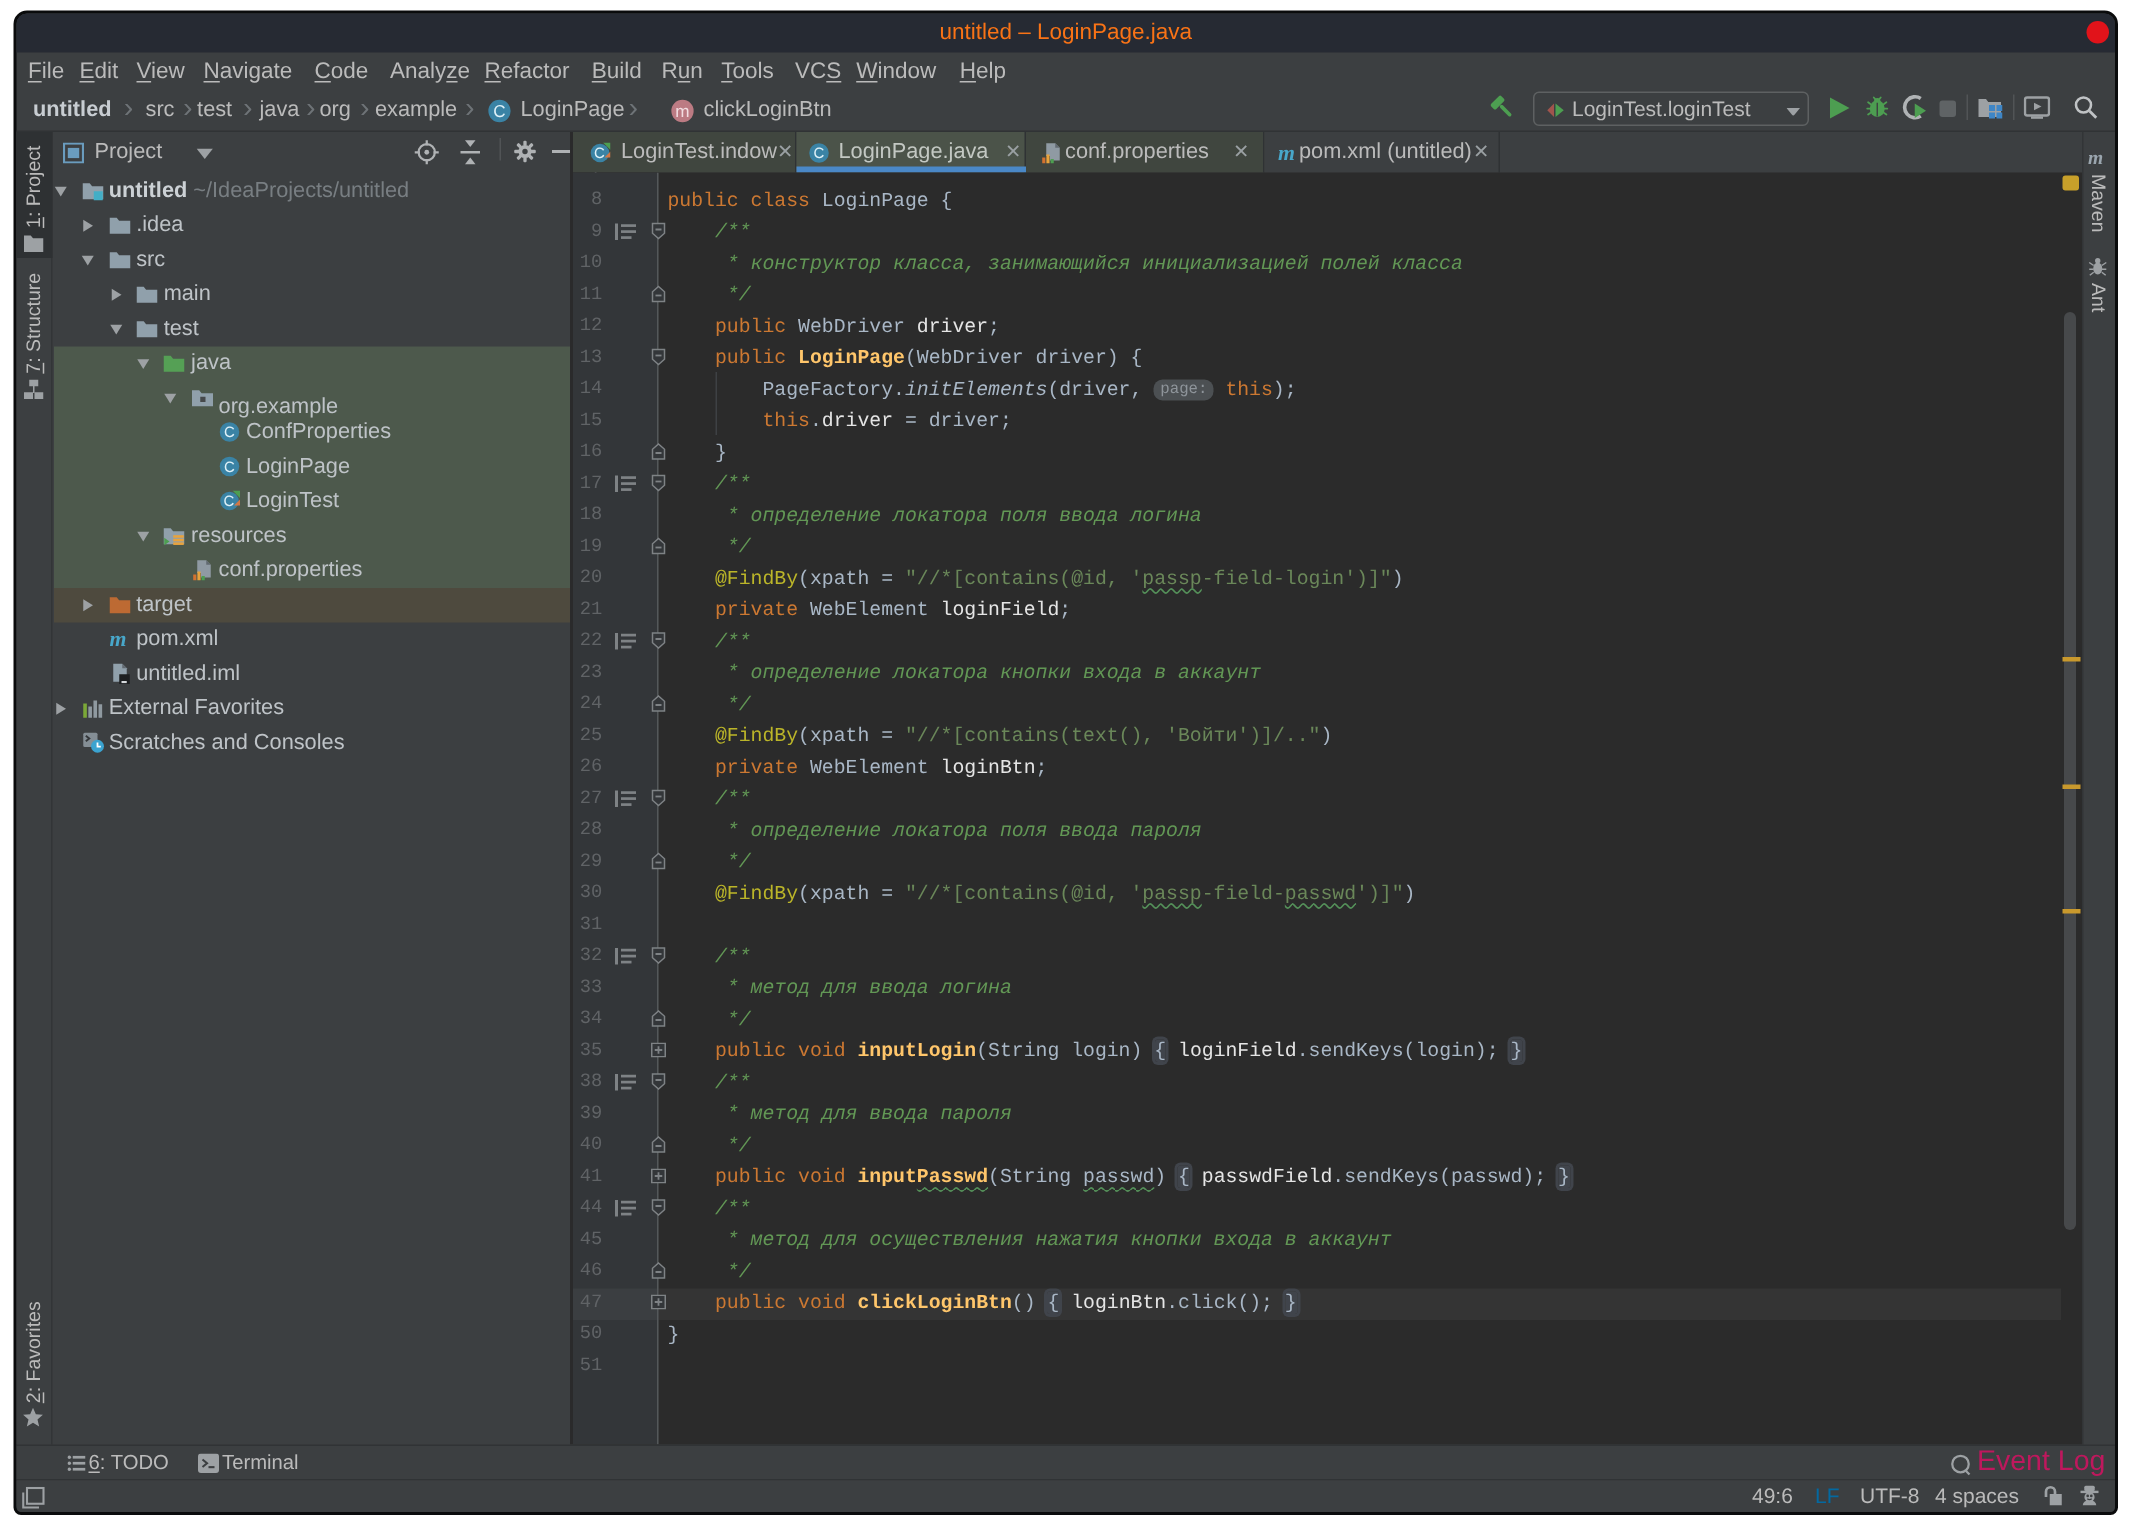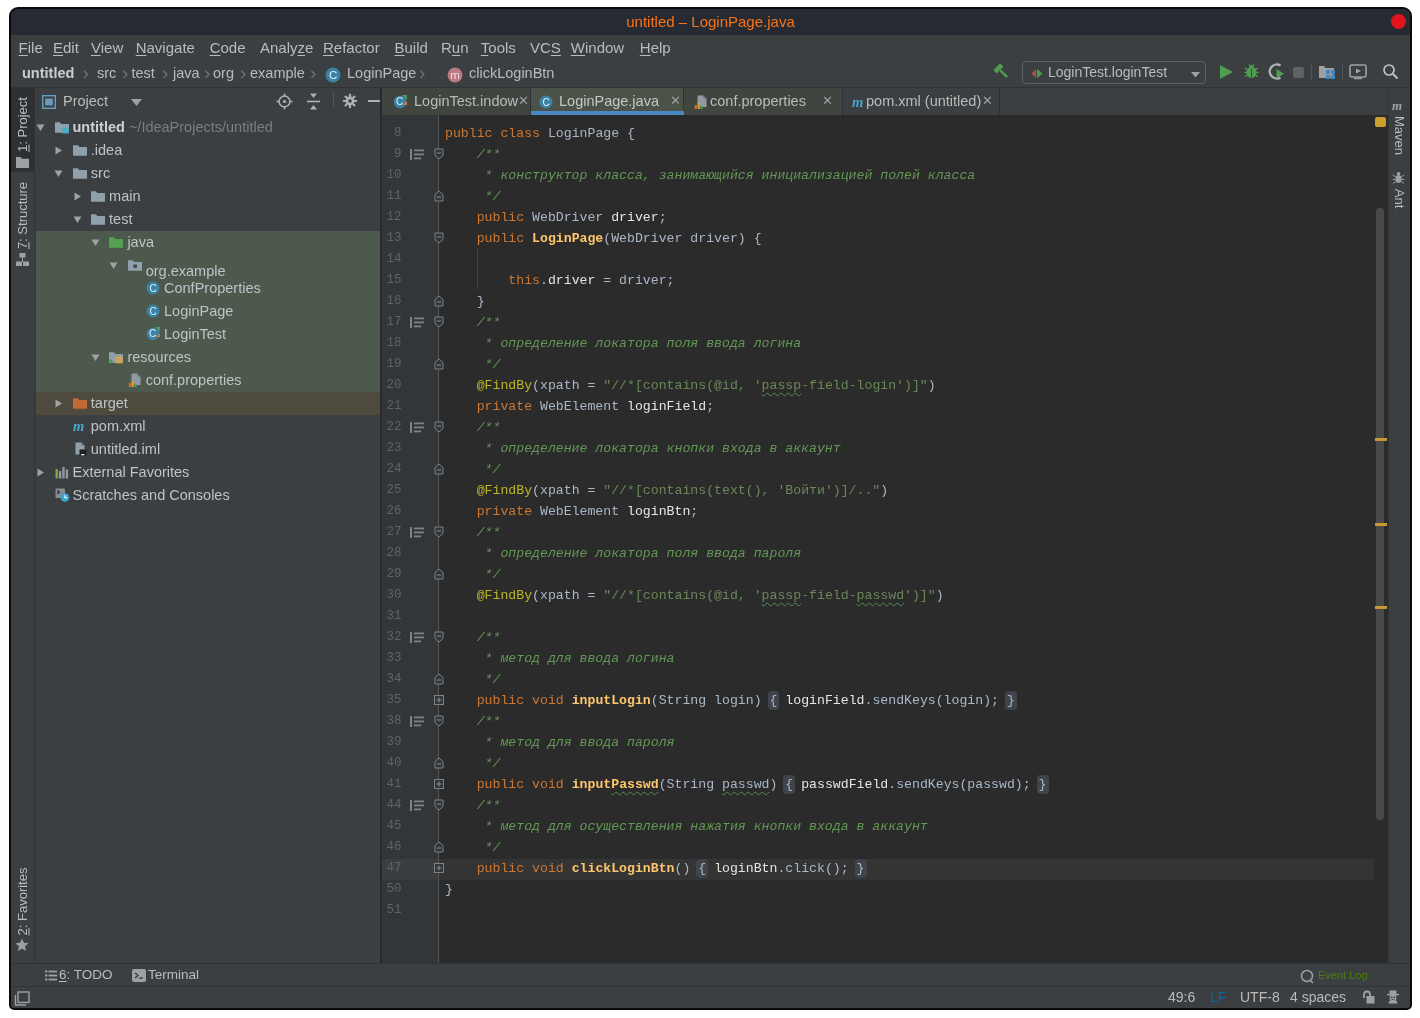--- a/index.html
+++ b/index.html
@@ -396,20 +396,21 @@
     </svg>
     <div class="gn" style="top:91.5px">12</div>
     <div class="cl" style="top:91.5px">    <span class="k">public</span> WebDriver <span class="f">driver</span>;</div>
     <div class="gn" style="top:112.5px">13</div>
     <div class="cl" style="top:112.5px">    <span class="k">public</span> <span class="m">LoginPage</span>(WebDriver driver) {</div>
     <svg class="abs" style="left:51.5px;top:117.0px" width="10" height="12" viewBox="0 0 10 12">
       <path d="M1,1 h8 v6.5 L5,11 L1,7.5 Z" fill="#333639" stroke="#7e8285" stroke-width="1"></path>
       <line x1="3" y1="5" x2="7" y2="5" stroke="#7e8285" stroke-width="1.2"></line>
     </svg>
     <div class="gn" style="top:133.5px">14</div>
+    <div class="cl" style="top:133.5px">        PageFactory.<span class="it">initElements</span>(driver, <span class="hint">page:</span> <span class="k">this</span>);</div>
     <div class="gn" style="top:154.5px">15</div>
     <div class="cl" style="top:154.5px">        <span class="k">this</span>.<span class="f">driver</span> = driver;</div>
     <div class="gn" style="top:175.5px">16</div>
     <div class="cl" style="top:175.5px">    }</div>
     <svg class="abs" style="left:51.5px;top:180.0px" width="10" height="12" viewBox="0 0 10 12">
       <path d="M1,11 h8 V4.5 L5,1 L1,4.5 Z" fill="#333639" stroke="#7e8285" stroke-width="1"></path>
       <line x1="3" y1="7" x2="7" y2="7" stroke="#7e8285" stroke-width="1.2"></line>
     </svg>
     <div class="gn" style="top:196.5px">17</div>
     <div class="cl" style="top:196.5px"><span class="c">    /**</span></div>
@@ -620,21 +621,21 @@
 <svg class="abs" style="left:132px;top:969px" width="14" height="13" viewBox="0 0 14 13">
     <rect x="0" y="0" width="14" height="13" rx="2" fill="#9da1a4"></rect>
     <path d="M3,4 l3,2.5 l-3,2.5" stroke="#3c3f41" stroke-width="1.4" fill="none"></path>
     <rect x="7" y="8.4" width="4" height="1.4" fill="#3c3f41"></rect>
   </svg>
 <div class="abs" style="left:148px;top:964px;height:22px;line-height:22px;font-size:13.5px;color:#bbbbbb">Terminal</div>
 <svg class="abs" style="left:1300px;top:969px" width="15" height="15" viewBox="0 0 15 15">
     <circle cx="7" cy="7" r="5.5" fill="none" stroke="#9da1a4" stroke-width="1.5"></circle>
     <path d="M10.5,11.5 L13,14" stroke="#9da1a4" stroke-width="1.5"></path>
   </svg>
-<div class="abs" style="left:1318px;top:964px;height:22px;line-height:22px;font-size:11px;color:#4d7c0f">Event Log</div>
+<div class="abs" style="left:1318px;top:964px;height:22px;line-height:22px;font-size:19px;color:#be185d">Event Log</div>
 <div class="abs hline" style="left:11px;top:986px;width:1399px"></div>
 <div class="abs" style="left:11px;top:987px;width:1399px;height:21px;background:#3c3f41;border-radius:0 0 4px 4px"></div>
 <svg class="abs" style="left:14px;top:991px" width="16" height="15" viewBox="0 0 16 15">
     <rect x="4" y="1" width="11" height="10.5" fill="none" stroke="#9da1a4" stroke-width="1.4"></rect>
     <path d="M1.5,4 V14 H12" fill="none" stroke="#9da1a4" stroke-width="1.4"></path>
   </svg>
 <div class="abs" style="left:1168px;top:987px;height:21px;line-height:20px;font-size:14px;color:#bbbbbb">49:6</div>
 <div class="abs" style="left:1210px;top:987px;height:21px;line-height:20px;font-size:14px;color:#0369a1">LF</div>
 <div class="abs" style="left:1240px;top:987px;height:21px;line-height:20px;font-size:14px;color:#bbbbbb">UTF-8</div>
 <div class="abs" style="left:1290px;top:987px;height:21px;line-height:20px;font-size:14px;color:#bbbbbb">4 spaces</div>

